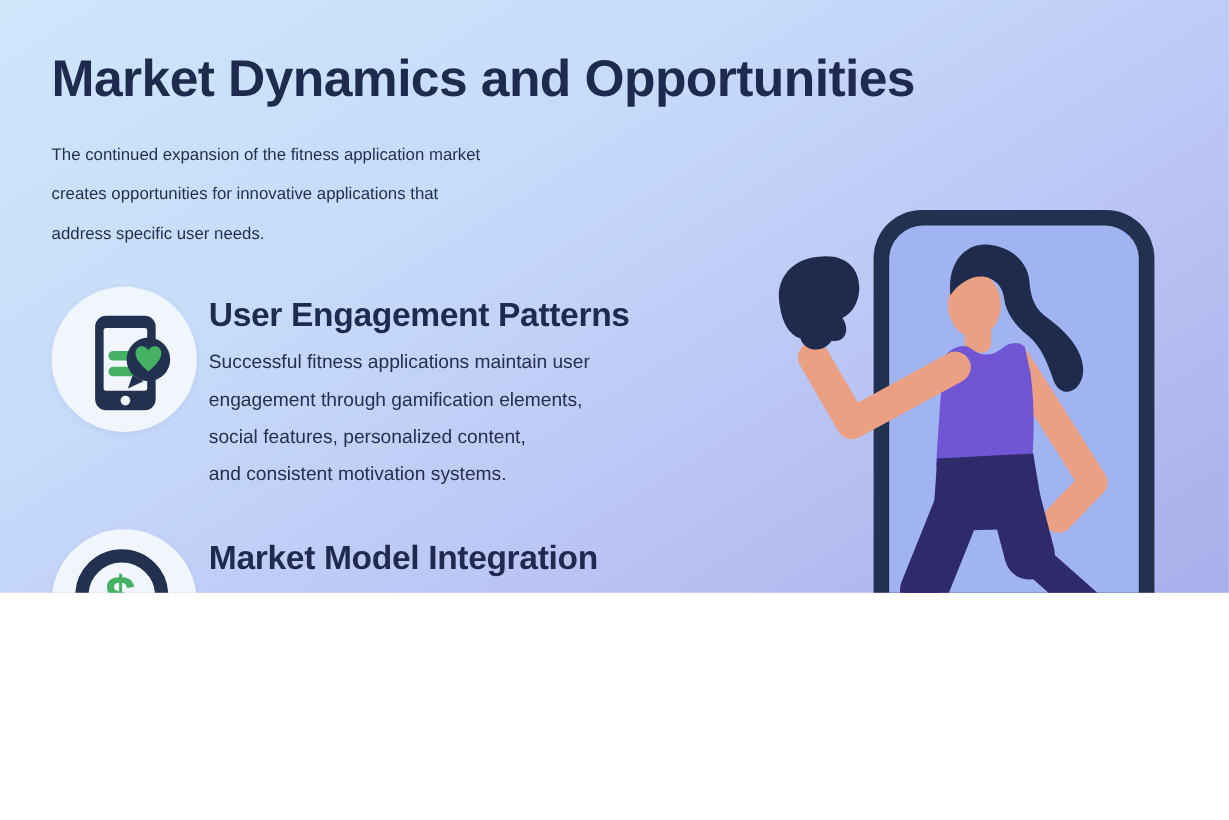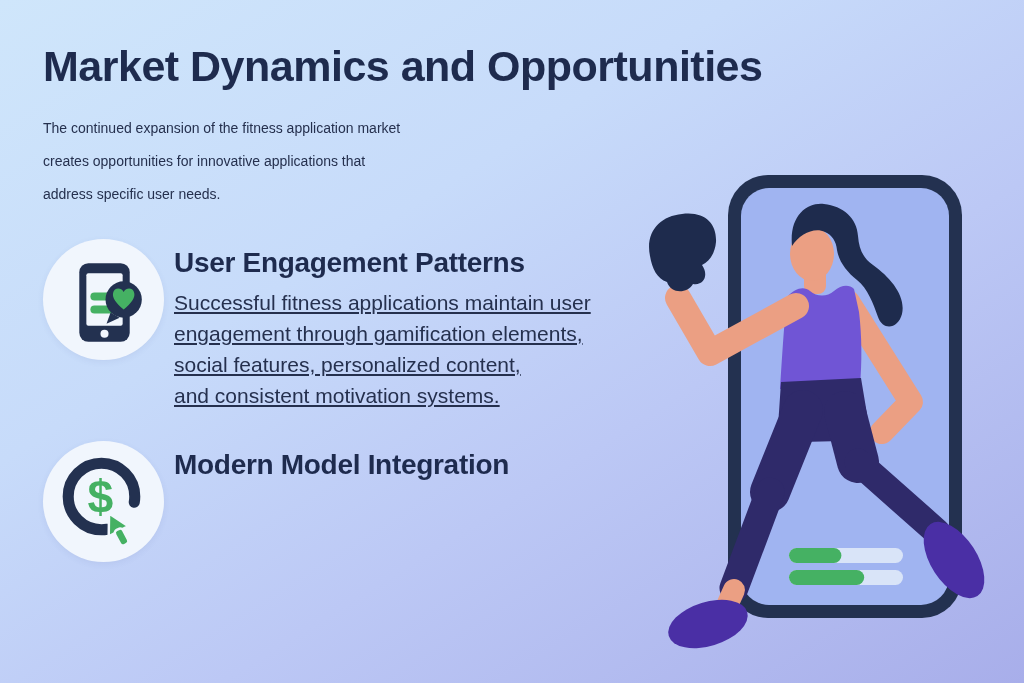--- a/index.html
+++ b/index.html
@@ -1,18 +1,18 @@
 <!DOCTYPE html>
 <html><head>
 <meta charset="utf-8">
 <style>
   * { margin:0; padding:0; box-sizing:border-box; }
   body { font-family:"Liberation Sans", sans-serif; }
   .page {
-    position:relative; width:1024px; height:683px; overflow:hidden;
+    position:relative; width:1024px; height:494px; overflow:hidden;
     background:linear-gradient(148deg, #cfe6fb 0%, #c7dbfa 35%, #bcc8f5 62%, #a8aeea 100%);
   }
   .title {
     position:absolute; left:43px; top:42px;
     font-size:43px; font-weight:700; letter-spacing:-0.5px;
     color:#1e2b4e;
   }
   .intro {
     position:absolute; left:43px; top:112px;
     font-size:14px; line-height:33px; color:#25304e;
@@ -24,25 +24,25 @@
   .icon-circle {
     width:121px; height:121px; border-radius:50%;
     background:#f1f6fd; flex:0 0 auto;
     display:flex; align-items:center; justify-content:center;
     box-shadow:0 2px 6px rgba(60,80,140,0.08);
   }
   .feature-text { margin-left:10px; padding-top:8px; }
   .feature-heading {
     font-size:28px; font-weight:700; color:#1e2b4e; letter-spacing:-0.3px;
     margin-bottom:8px;
+    text-align:center;
   }
   .feature-body {
-    font-size:21px; line-height:31px; color:#25304e;
+    font-size:16px; line-height:31px; color:#25304e;
     white-space:pre-line;
-    text-decoration:underline;
   }
   .illustration { position:absolute; left:620px; top:150px; width:404px; height:533px; }
 </style>
 </head>
 <body>
 
 <div class="page">
 
   <h1 class="title">Market Dynamics and Opportunities</h1>
 
@@ -77,21 +77,21 @@
       <svg width="121" height="121" viewBox="0 0 120 120" aria-hidden="true">
         <circle cx="58" cy="55" r="33" fill="none" stroke="#233150" stroke-width="11" pathLength="360" stroke-dasharray="290 70" stroke-dashoffset="-80" stroke-linecap="round"></circle>
         <text x="57" y="71" text-anchor="middle" font-family="Liberation Sans, sans-serif" font-size="46" font-weight="bold" fill="#45b163">$</text>
         <g transform="translate(73,86) rotate(-28)">
           <polygon points="0,-16 11,4 -11,4" fill="#45b163" stroke="#f1f6fd" stroke-width="2.5" stroke-linejoin="round"></polygon>
           <rect x="-4.5" y="2" width="9" height="17" rx="3.5" fill="#45b163" stroke="#f1f6fd" stroke-width="2.5"></rect>
         </g>
       </svg>
     </div>
     <div class="feature-text">
-      <div class="feature-heading">Modern Model Integration</div>
+      <div class="feature-heading">Market Model Integration</div>
     </div>
   </div>
 
   <svg class="illustration" viewBox="0 0 404 533" aria-hidden="true">
 
     <rect x="108" y="25" width="234" height="443" rx="40" fill="#233150"></rect>
     <rect x="121" y="38" width="208" height="417" rx="28" fill="#a0b4f1"></rect>
 
     <g>
       <rect x="169" y="398" width="114" height="15" rx="7.5" fill="#d9e4f8"></rect>

